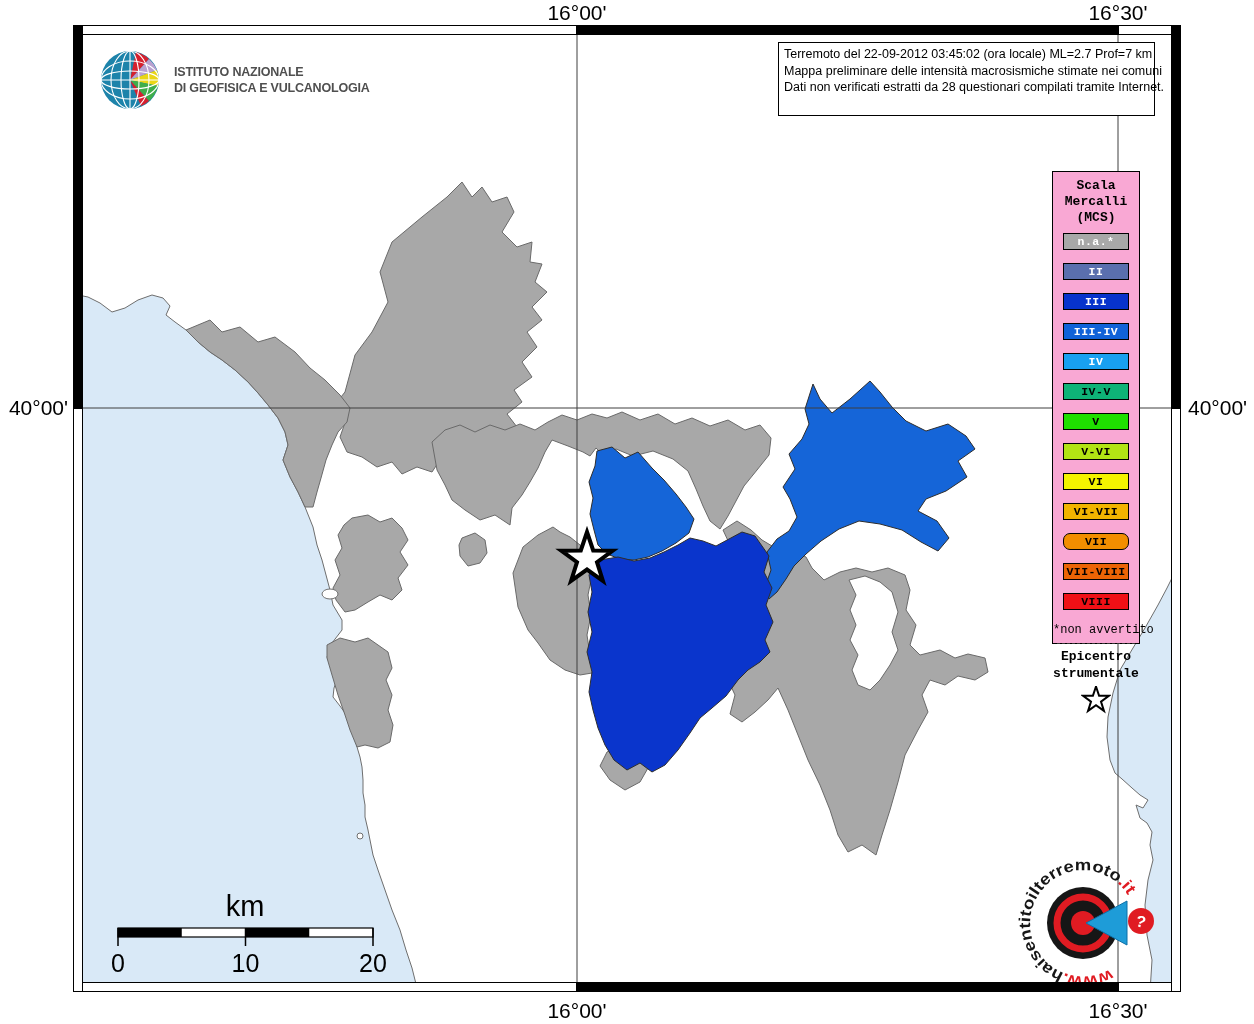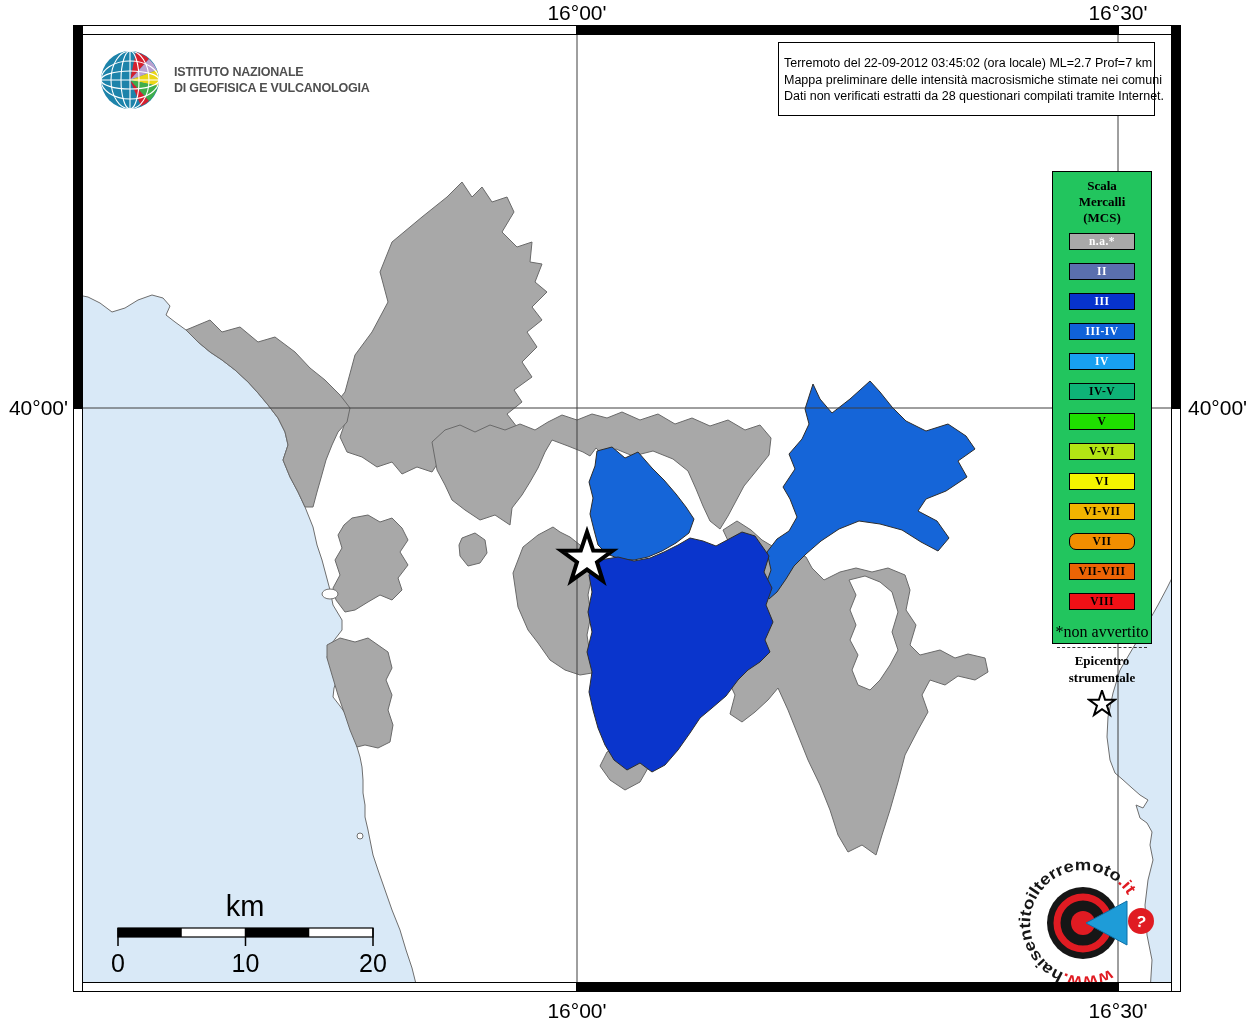--- a/index.html
+++ b/index.html
@@ -18,32 +18,32 @@
   
   #map-svg{position:absolute;left:78px;top:30px;z-index:1;}
   .na{stroke:#6a6a6a;stroke-width:1;stroke-linejoin:round;}
   .sea{stroke:#6e6e6e;stroke-width:1;stroke-linejoin:round;}
   .felt{stroke:#2d2d2d;stroke-width:1;stroke-linejoin:round;}
   .isle{stroke:#707070;stroke-width:1;fill:#ffffff;}
   .gridline{stroke:#3f3f3f;stroke-width:1;}
   
   .info-box{position:absolute;left:778px;top:42px;width:377px;height:74px;
     background:#fff;border:1px solid #000;box-sizing:border-box;
-    padding:12px 5px;z-index:10;}
+    padding:3px 5px;z-index:10;}
   .info-box div{font-size:12.5px;line-height:16.5px;white-space:nowrap;color:#000;}
   
-  .legend{position:absolute;left:1052px;top:171px;width:100px;height:473px;
-    background:#22c55e;border:1px solid #000;box-sizing:border-box;z-index:10;
-    font-family:Liberation Serif, serif;text-align:center;}
+  .legend{position:absolute;left:1052px;top:171px;width:88px;height:473px;
+    background:#f9a8d4;border:1px solid #000;box-sizing:border-box;z-index:10;
+    font-family:Liberation Mono, monospace;text-align:center;}
   .legend-title{font-size:13px;font-weight:bold;line-height:16px;margin-top:6px;}
   .legend-items{margin-top:7px;}
   .chip{width:66px;height:17px;margin:0 auto 13px auto;border:1px solid #000;
     box-sizing:border-box;font-size:11.5px;font-weight:bold;line-height:15px;
     letter-spacing:0.5px;}
-  .legend-footnote{font-size:16px;margin-top:3px;white-space:nowrap;}
+  .legend-footnote{font-size:12px;margin-top:3px;white-space:nowrap;}
   .legend-sep{border:none;border-top:1px dashed #333;margin:6px 4px 4px 4px;}
   .legend-epi{font-size:13px;font-weight:bold;line-height:17px;}
   .legend-star{margin-top:4px;}
   
   #ingv{position:absolute;left:100px;top:48px;z-index:9;}
 </style>
 </head>
 <body>
 
 <svg id="map-svg" width="1098" height="962" viewBox="78 30 1098 962">

